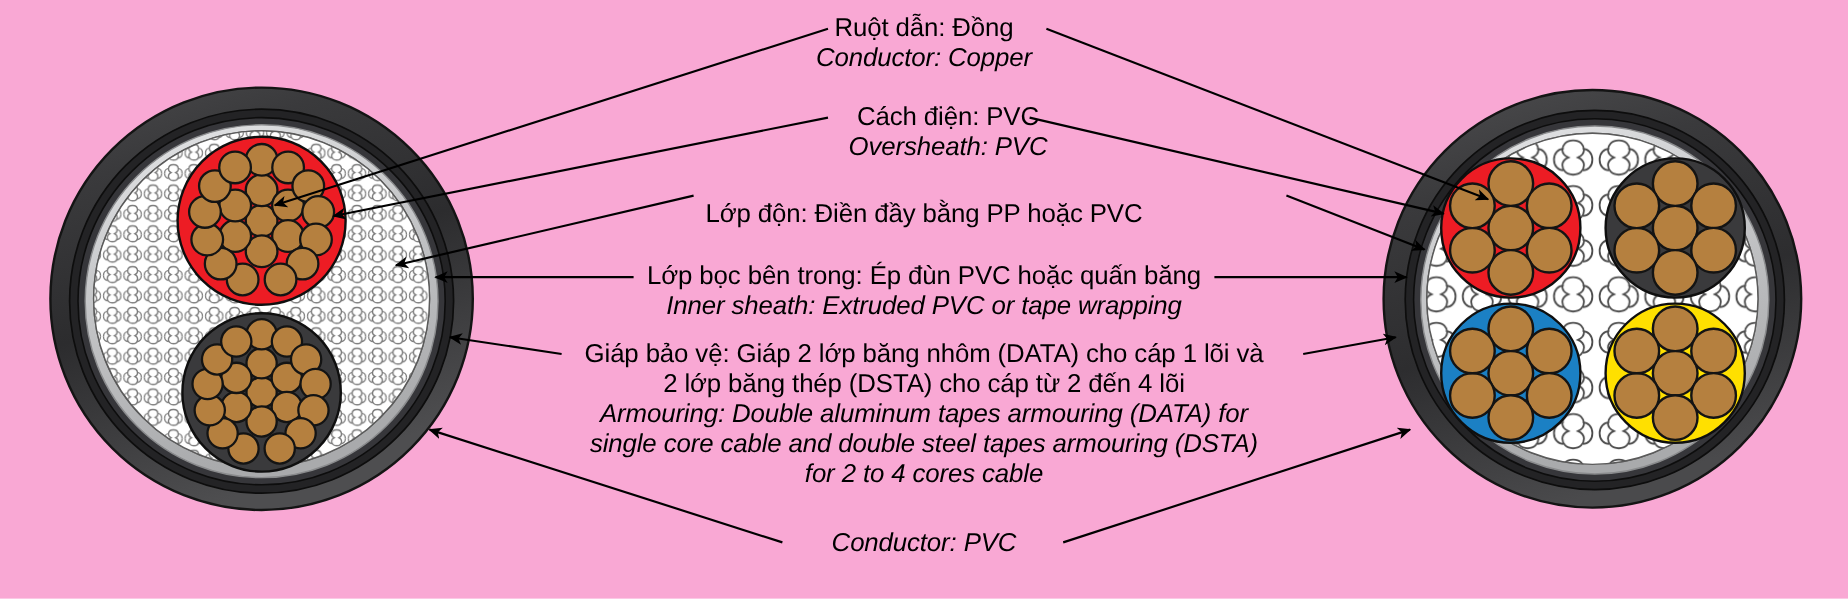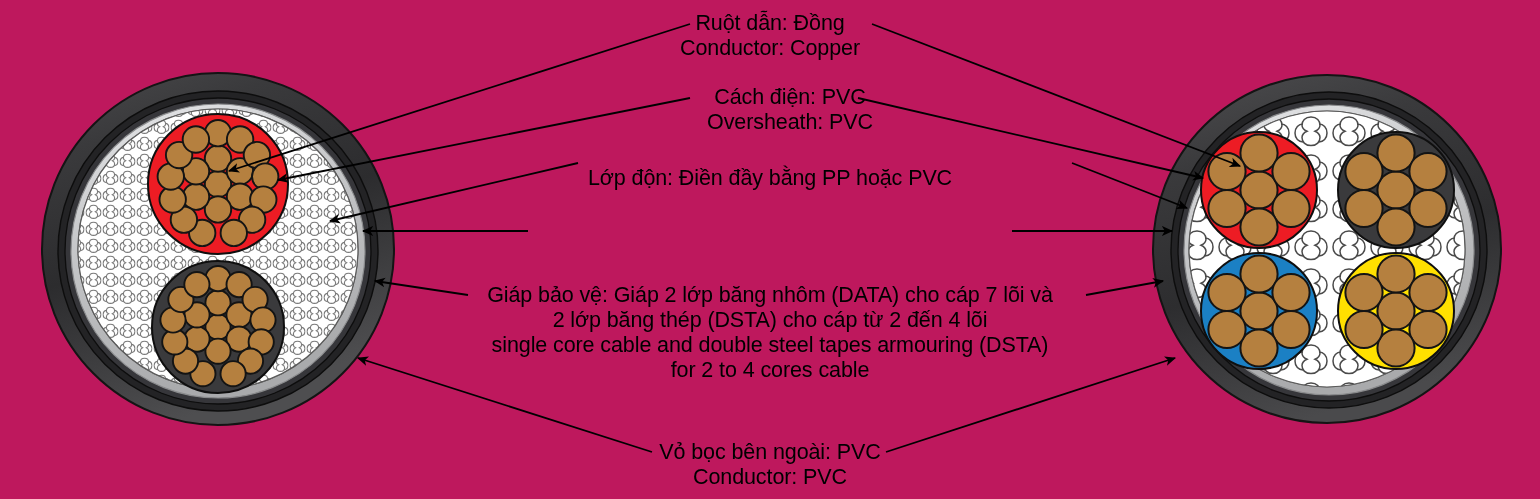--- a/index.html
+++ b/index.html
@@ -4,21 +4,21 @@
 <style>
   html, body {
     margin: 0;
     padding: 0;
     background: #ffffff;
   }
   #stage {
     position: relative;
     width: 1540px;
     height: 499px;
-    background: #be185d;
+    background: #f9a8d4;
     overflow: hidden;
     font-family: "Liberation Sans", sans-serif;
   }
   #diagram-svg {
     position: absolute;
     left: 0;
     top: 0;
     width: 1540px;
     height: 499px;
   }
@@ -31,20 +31,21 @@
   }
   .ann-vi {
     font-size: 21.5px;
     font-weight: 400;
     font-style: normal;
     letter-spacing: -0.1px;
   }
   .ann-en {
     font-size: 21.5px;
     font-weight: 400;
+    font-style: italic;
     letter-spacing: -0.1px;
   }
 </style>
 </head>
 <body>
 
 <div id="stage">
 
   <svg id="diagram-svg" viewBox="0 0 1540 499">
     <defs>
@@ -261,26 +262,30 @@
 
   <div class="ann-block" style="left:605px; top:85px; width:370px;">
     <div class="ann-vi">Cách điện: PVC</div>
     <div class="ann-en">Oversheath: PVC</div>
   </div>
 
   <div class="ann-block" style="left:520px; top:150px; width:500px;margin-top:16px;">
     <div class="ann-vi">Lớp độn: Điền đầy bằng PP hoặc PVC</div>
   </div>
 
+  <div class="ann-block" style="left:480px; top:218px; width:580px;">
+    <div class="ann-vi">Lớp bọc bên trong: Ép đùn PVC hoặc quấn băng</div>
+    <div class="ann-en">Inner sheath: Extruded PVC or tape wrapping</div>
+  </div>
 
   <div class="ann-block" style="left:450px; top:283px; width:640px;">
-    <div class="ann-vi">Giáp bảo vệ: Giáp 2 lớp băng nhôm (DATA) cho cáp 7 lõi và</div>
+    <div class="ann-vi">Giáp bảo vệ: Giáp 2 lớp băng nhôm (DATA) cho cáp 1 lõi và</div>
     <div class="ann-vi">2 lớp băng thép (DSTA) cho cáp từ 2 đến 4 lõi</div>
+    <div class="ann-en">Armouring: Double aluminum tapes armouring (DATA) for</div>
     <div class="ann-en">single core cable and double steel tapes armouring (DSTA)</div>
     <div class="ann-en">for 2 to 4 cores cable</div>
   </div>
 
   <div class="ann-block" style="left:585px; top:440px; width:370px;">
-    <div class="ann-vi">Vỏ bọc bên ngoài: PVC</div>
     <div class="ann-en">Conductor: PVC</div>
   </div>
 
 </div>
 
 </body></html>

